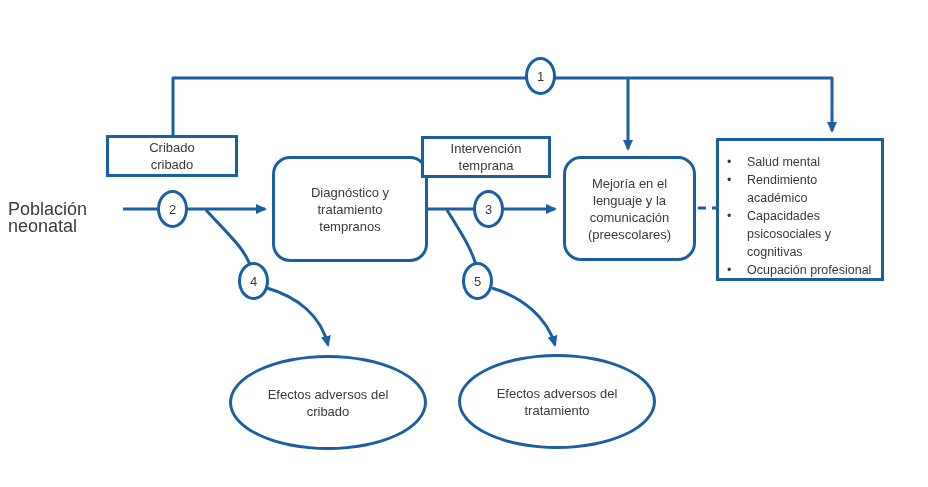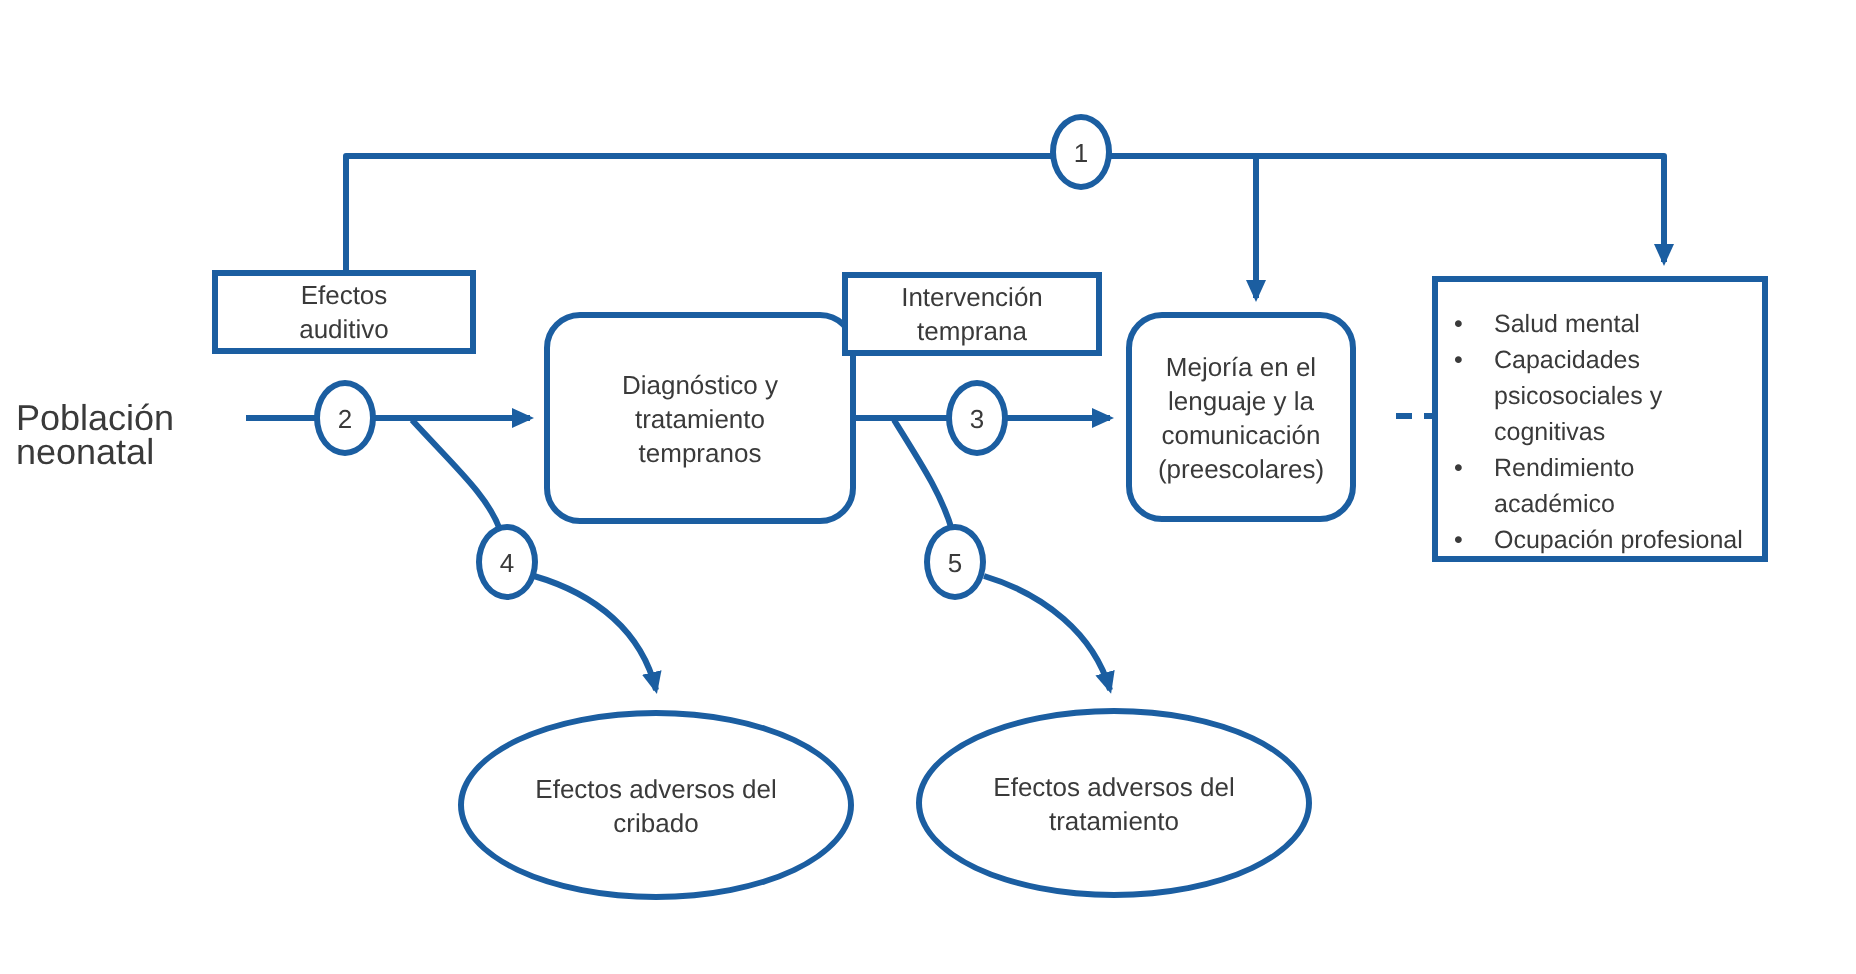--- a/index.html
+++ b/index.html
@@ -73,21 +73,21 @@
     font-size:12.5px;color:var(--text);
   }
 
   
   .n-cribado{left:106px;top:135px;width:132px;height:42px;}
   .n-cribado .lbl{width:64px;}
   .n-diagnostico{left:272px;top:156px;width:156px;height:106px;}
   .n-diagnostico .lbl{width:102px;}
   .n-intervencion{left:421px;top:136px;width:130px;height:42px;}
   .n-intervencion .lbl{width:92px;}
-  .n-mejoria{left:563px;top:156px;width:115px;height:105px;text-align:center;}
+  .n-mejoria{left:563px;top:156px;width:133px;height:105px;text-align:center;}
   .n-mejoria .lbl{width:104px;}
   .e-cribado{left:229px;top:355px;width:198px;height:95px;}
   .e-cribado .lbl{width:150px;}
   .e-tratamiento{left:458px;top:354px;width:198px;height:95px;}
   .e-tratamiento .lbl{width:150px;}
 
   .kq1{left:525px;top:57px;}
   .kq2{left:157px;top:190px;}
   .kq3{left:473px;top:190px;}
   .kq4{left:238px;top:262px;}
@@ -118,40 +118,40 @@
 
     <path class="stroke" d="M 447 210 C 462 234 471 248 476 265"></path>
     <path class="stroke" d="M 492 288 C 522 297 547 317 555 345" marker-end="url(#arr)"></path>
 
     <path class="stroke dashed" d="M 698 208 L 741 208"></path>
   </svg>
 
   <div class="pop-label">Población neonatal</div>
 
   <div class="node n-cribado">
-    <span class="lbl">Efectos auditivo</span>
+    <span class="lbl">Cribado cribado</span>
   </div>
 
   <div class="node rounded n-diagnostico">
     <span class="lbl">Diagnóstico y tratamiento tempranos</span>
   </div>
 
   <div class="node n-intervencion">
     <span class="lbl">Intervención temprana</span>
   </div>
 
   <div class="node rounded n-mejoria">
     <span class="lbl">Mejoría en el lenguaje y la comunicación (preescolares)</span>
   </div>
 
   <div class="outcomes">
     <ul>
       <li>Salud mental</li>
+      <li>Rendimiento académico</li>
       <li>Capacidades psicosociales y cognitivas</li>
-      <li>Rendimiento académico</li>
       <li>Ocupación profesional</li>
     </ul>
   </div>
 
   <div class="node ellipse e-cribado">
     <span class="lbl">Efectos adversos del cribado</span>
   </div>
 
   <div class="node ellipse e-tratamiento">
     <span class="lbl">Efectos adversos del tratamiento</span>

